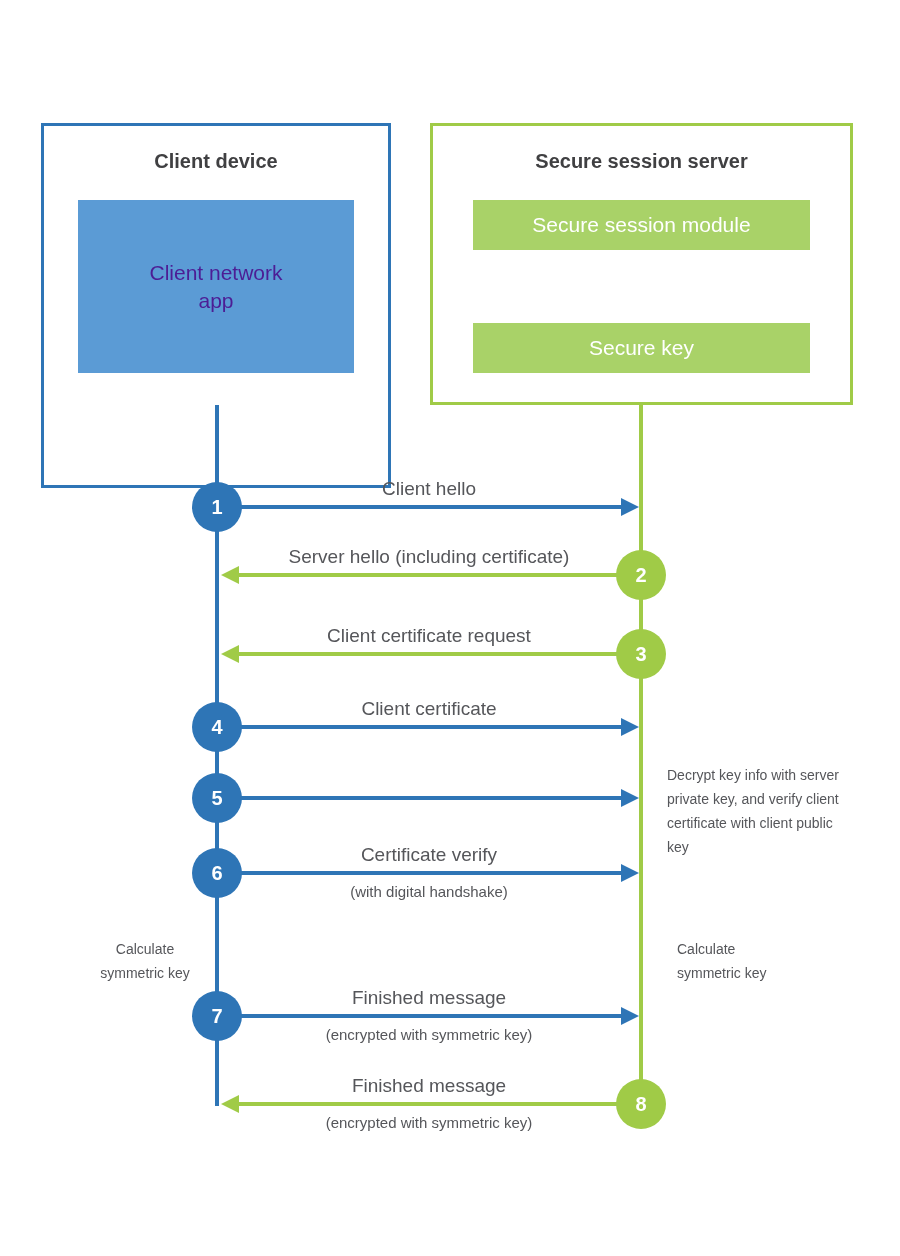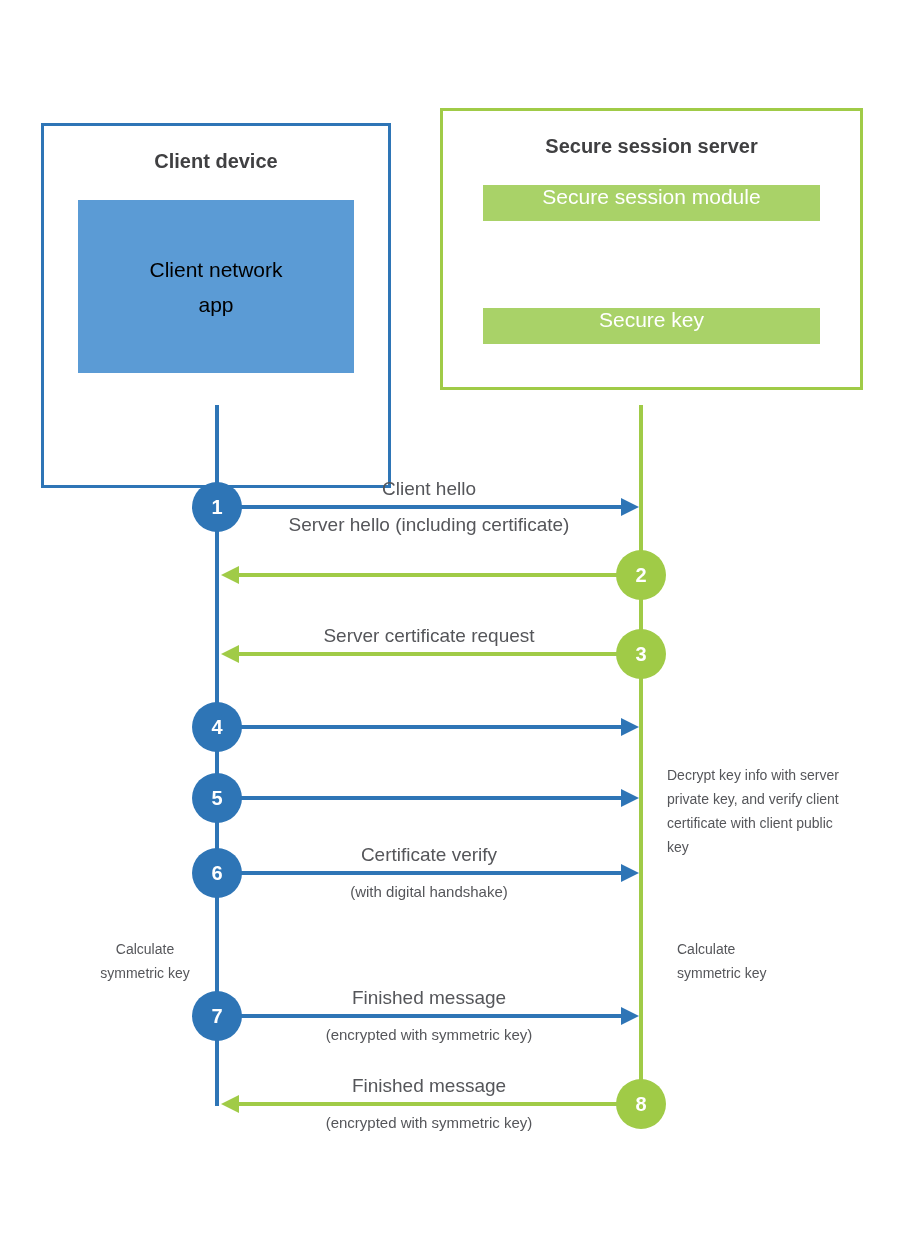--- a/index.html
+++ b/index.html
@@ -11,30 +11,30 @@
   .canvas{
     position:relative; width:900px; height:1256px; background:#ffffff;
     font-family:"Liberation Sans", sans-serif; overflow:hidden;
   }
   .page-title{
     position:absolute; left:37px; top:30px; margin:0;
     font-size:28px; font-weight:300; color:var(--title); letter-spacing:.2px;
   }
   .entity-box{position:absolute; background:#fff; box-sizing:border-box;}
   .entity-box.client{left:41px; top:123px; width:350px; height:365px; border:3px solid var(--blue);}
-  .entity-box.server{left:430px; top:108px; width:423px; height:282px; border:3px solid var(--green);margin-left:10px;}
+  .entity-box.server{left:430px; top:123px; width:423px; height:282px; border:3px solid var(--green);}
   .entity-title{margin-top:24px; text-align:center; font-size:20px; font-weight:bold; color:var(--heading);}
   .fill-box{
     position:absolute; left:34px; top:74px; width:276px; height:173px;
     background:var(--blue_fill); display:flex; align-items:center; justify-content:center;
   }
-  .fill-box span{display:block; width:170px; text-align:center; color:#000000; font-size:21px; line-height:35px;}
+  .fill-box span{display:block; width:170px; text-align:center; color:#4c1d95; font-size:21px; line-height:28px;}
   .bar{
-    position:absolute; left:40px; width:337px; height:36px; background:var(--green_fill);
-    display:flex; justify-content:center; color:#fff; font-size:21px;
+    position:absolute; left:40px; width:337px; height:50px; background:var(--green_fill);
+    display:flex; align-items:center; justify-content:center; color:#fff; font-size:21px;
   }
   .bar.b0{top:74px;} .bar.b1{top:136px;} .bar.b2{top:197px;}
   .lifeline{position:absolute; width:4px;}
   .lifeline.blue{left:215px; top:405px; height:701px; background:var(--blue);}
   .lifeline.green{left:639px; top:405px; height:699px; background:var(--green);}
   .arrow-line{position:absolute; height:4px;}
   .arrow-line.blue{background:var(--blue);}
   .arrow-line.green{background:var(--green);}
   .arrow-head{position:absolute; width:0; height:0; border-top:9px solid transparent; border-bottom:9px solid transparent;}
   .arrow-head.right{border-left:18px solid var(--blue);}
@@ -77,30 +77,31 @@
   </div>
 
   <div class="lifeline blue"></div>
   <div class="lifeline green"></div>
 
   <div class="msg-label" style="top:478px">Client hello</div>
   <div class="arrow-line blue" style="left:217px; top:505px; width:404px"></div>
   <div class="arrow-head right" style="left:621px; top:498px"></div>
   <div class="step-circle blue" style="left:192px; top:482px">1</div>
 
-  <div class="msg-label" style="top:514px">Server hello (including certificate)</div>
+  <div class="msg-label" style="top:546px">Server hello (including certificate)</div>
   <div class="arrow-head left" style="left:221px; top:566px"></div>
   <div class="arrow-line green" style="left:239px; top:573px; width:402px"></div>
   <div class="step-circle green" style="left:616px; top:550px">2</div>
 
-  <div class="msg-label" style="top:625px">Server certificate request</div>
+  <div class="msg-label" style="top:625px">Client certificate request</div>
   <div class="arrow-head left" style="left:221px; top:645px"></div>
   <div class="arrow-line green" style="left:239px; top:652px; width:402px"></div>
   <div class="step-circle green" style="left:616px; top:629px">3</div>
 
+  <div class="msg-label" style="top:698px">Client certificate</div>
   <div class="arrow-line blue" style="left:217px; top:725px; width:404px"></div>
   <div class="arrow-head right" style="left:621px; top:718px"></div>
   <div class="step-circle blue" style="left:192px; top:702px">4</div>
 
   <div class="arrow-line blue" style="left:217px; top:796px; width:404px"></div>
   <div class="arrow-head right" style="left:621px; top:789px"></div>
   <div class="step-circle blue" style="left:192px; top:773px">5</div>
 
   <div class="msg-label" style="top:844px">Certificate verify</div>
   <div class="arrow-line blue" style="left:217px; top:871px; width:404px"></div>

